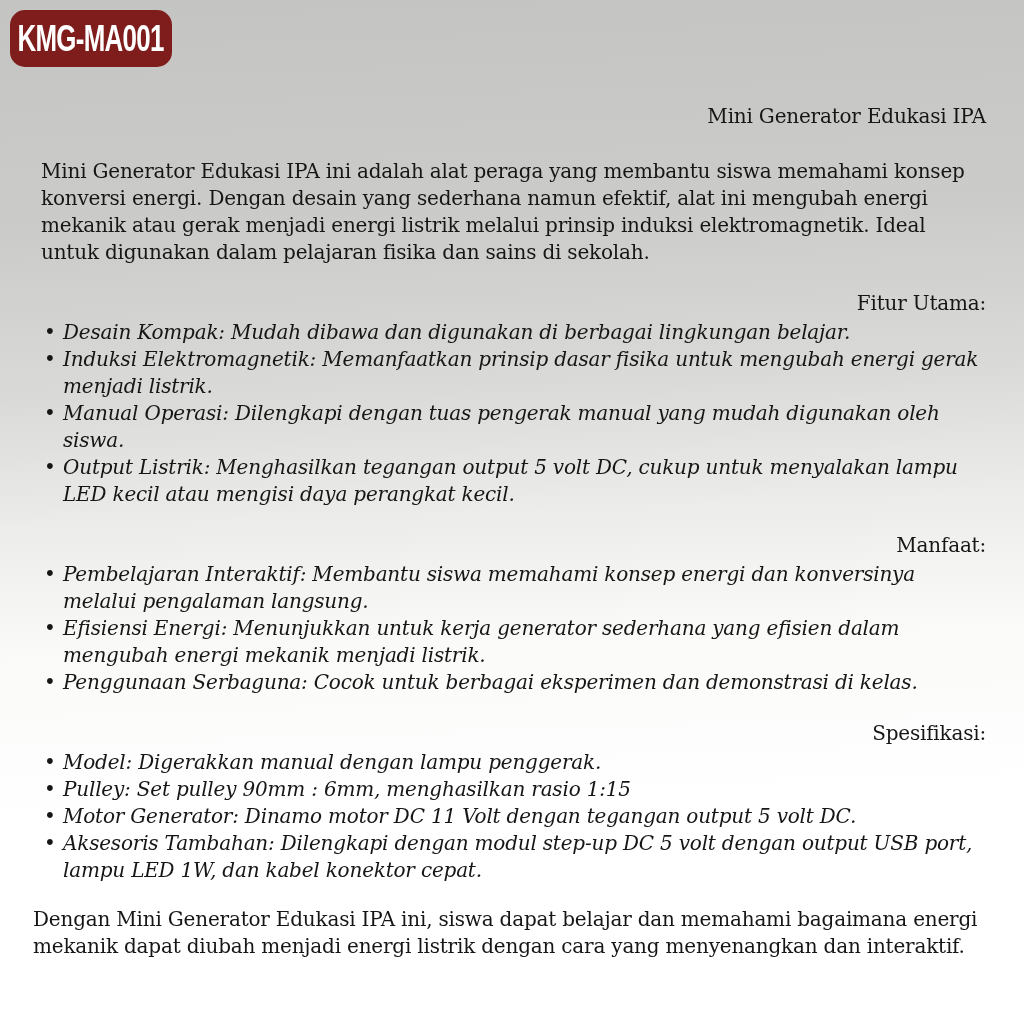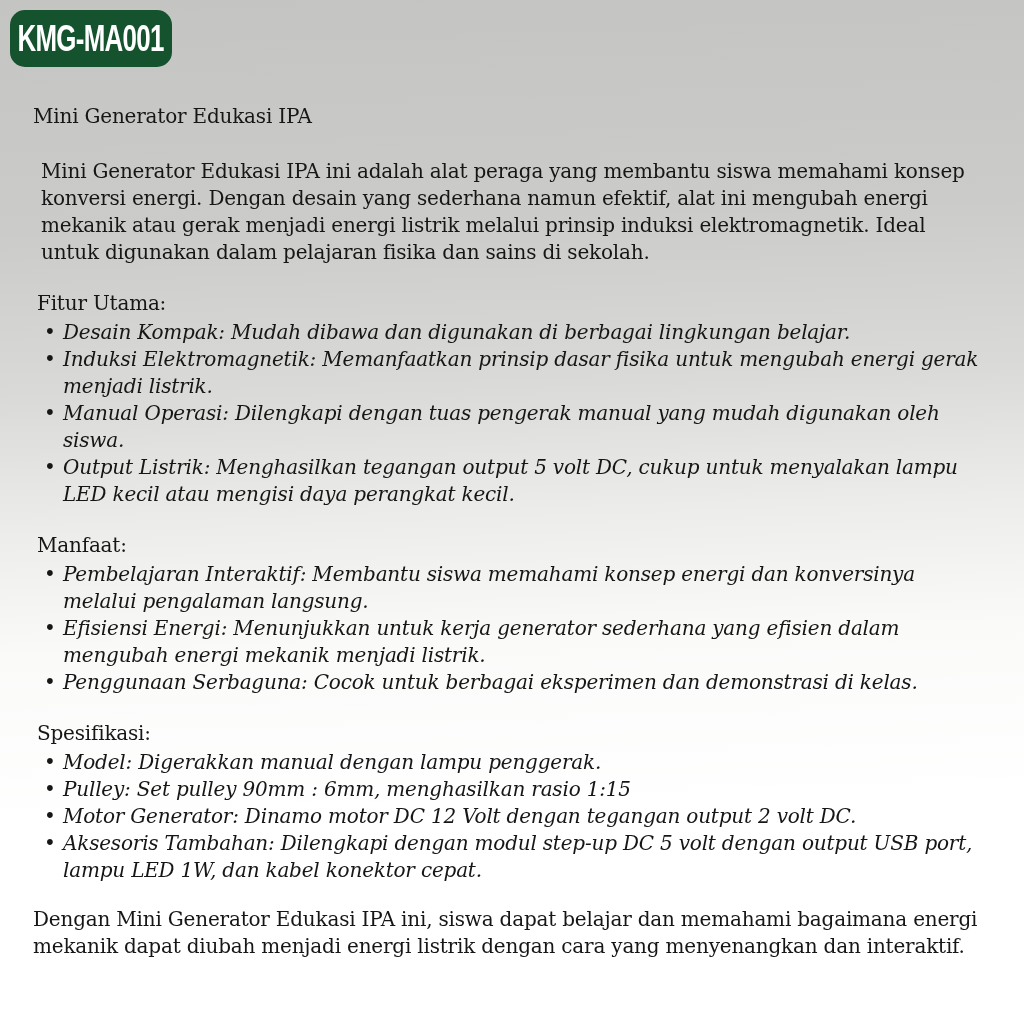--- a/index.html
+++ b/index.html
@@ -21,43 +21,43 @@
   }
 
   
   .badge {
     display: flex;
     align-items: center;
     justify-content: center;
     margin: 10px 0 0 10px;
     width: 162px;
     height: 57px;
-    background: #14532d;
+    background: #7f1d1d;
     border-radius: 15px;
   }
   .badge .badge-text {
     font-family: "Liberation Sans", sans-serif;
     font-weight: bold;
     font-size: 36px;
     letter-spacing: -1px;
     color: #ffffff;
     transform: scaleX(0.72);
     white-space: nowrap;
   }
 
   
   .content {
     padding: 0 38px 0 33px;
     font-size: 20px;
     line-height: 27px;
     letter-spacing: -0.2px;
   }
-  .title   { margin: 36px 0 0 0; }
+  .title   { margin: 36px 0 0 0; text-align: right; }
   .intro   { margin: 28px 0 0 8px; }
-  .section-heading { margin: 24px 0 0 4px; }
+  .section-heading { margin: 24px 0 0 4px; text-align: right; }
   ul.bullets {
     list-style: none;
     margin: 2px 0 0 0;
     padding: 0;
   }
   ul.bullets li {
     position: relative;
     padding-left: 30px;
     font-style: italic;
   }
@@ -94,19 +94,19 @@
   <ul class="bullets">
     <li><span class="bullet"></span><span>Pembelajaran Interaktif: Membantu siswa memahami konsep energi dan konversinya melalui pengalaman langsung.</span></li>
     <li><span class="bullet"></span><span>Efisiensi Energi: Menunjukkan untuk kerja generator sederhana yang efisien dalam mengubah energi mekanik menjadi listrik.</span></li>
     <li><span class="bullet"></span><span>Penggunaan Serbaguna: Cocok untuk berbagai eksperimen dan demonstrasi di kelas.</span></li>
   </ul>
 
   <p class="section-heading">Spesifikasi:</p>
   <ul class="bullets">
     <li><span class="bullet"></span><span>Model: Digerakkan manual dengan lampu penggerak.</span></li>
     <li><span class="bullet"></span><span>Pulley: Set pulley 90mm : 6mm, menghasilkan rasio 1:15</span></li>
-    <li><span class="bullet"></span><span>Motor Generator: Dinamo motor DC 12 Volt dengan tegangan output 2 volt DC.</span></li>
+    <li><span class="bullet"></span><span>Motor Generator: Dinamo motor DC 11 Volt dengan tegangan output 5 volt DC.</span></li>
     <li><span class="bullet"></span><span>Aksesoris Tambahan: Dilengkapi dengan modul step-up DC 5 volt dengan output USB port, lampu LED 1W, dan kabel konektor cepat.</span></li>
   </ul>
 
   <p class="closing">Dengan Mini Generator Edukasi IPA ini, siswa dapat belajar dan memahami bagaimana energi mekanik dapat diubah menjadi energi listrik dengan cara yang menyenangkan dan interaktif.</p>
 
 </div>
 
 </body></html>

